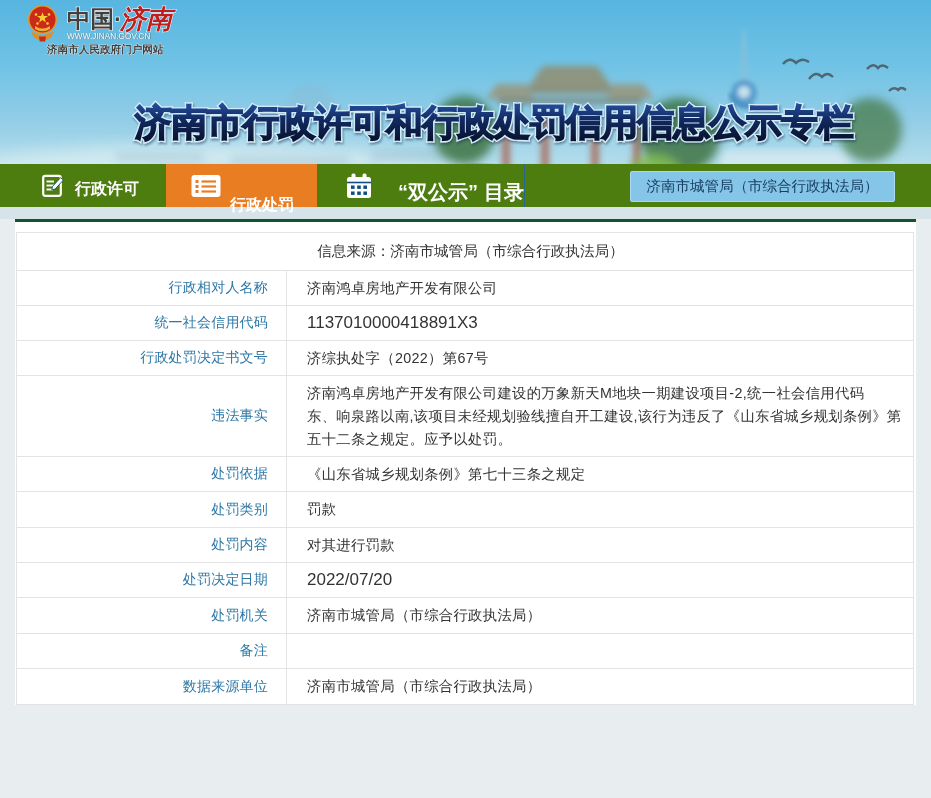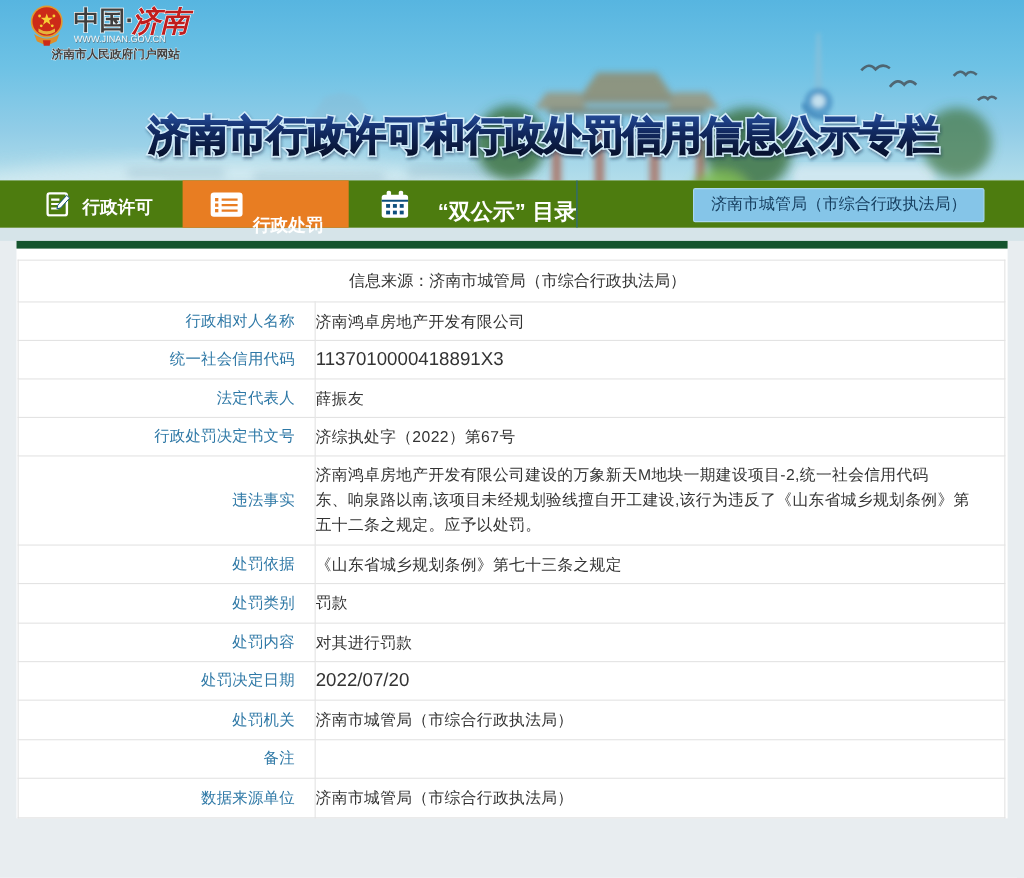--- a/index.html
+++ b/index.html
@@ -12,25 +12,25 @@
 .sep { position:absolute; left:524px; top:0; width:1px; height:43px; background:#28668f; }
 .ico1 { position:absolute; left:42px; top:10px; }
 .txt1 { position:absolute; left:75px; top:15px; font-size:16px; font-weight:bold; color:#fff; white-space:nowrap; }
 .ico2 { position:absolute; left:191px; top:10px; }
 .txt2 { position:absolute; left:230px; top:31px; font-size:16px; font-weight:bold; color:#fff; white-space:nowrap; }
 .ico3 { position:absolute; left:346px; top:9px; }
 .txt3 .q { display:inline-block; width:16px; }
 .txt3 { position:absolute; left:392px; top:15px; font-size:20px; font-weight:bold; color:#fff; white-space:nowrap; }
 .btn { position:absolute; left:630px; top:7px; width:265px; height:31px; background:#85c5e8; border:1px solid #a9d8ef; border-radius:2px; text-align:center; line-height:28px; font-size:14.5px; color:#173f60; }
 .gap { height:12px; background:#d6e4e9; }
-.wrap { margin:0 15px; width:901px; background:#fff; border-top:7px solid #14532d; padding:10px 2px 0 1px; }
+.wrap { margin:0 15px; width:901px; background:#fff; border-top:3px solid #14532d; padding:10px 2px 0 1px; }
 table { border-collapse:collapse; width:898px; table-layout:fixed; }
 td { border:1px solid #e3e3e3; vertical-align:middle; }
 td.l { width:269px; text-align:right; padding-right:18px; color:#2e78a6; font-size:14px; letter-spacing:0.2px; }
-td.v { color:#333; font-size:14.3px; text-align:left; letter-spacing:0.35px; }
+td.v { padding-left:20px; color:#333; font-size:14.3px; text-align:left; letter-spacing:0.35px; }
 td.head { text-align:center; color:#333; font-size:14.6px; padding-left:11px; }
 tr.r { height:35px; }
 tr.r6 { height:81px; }
 td.num { font-size:17px; letter-spacing:0; }
 td.v .ln { line-height:23px; white-space:nowrap; }
 </style>
 </head>
 <body>
 <div class="banner">
 <svg class="scene" width="931" height="206" viewBox="0 0 931 206">
@@ -207,24 +207,20 @@
         </tr>
   <tr class="r">
           <td class="l">行政相对人名称</td>
           <td class="v">济南鸿卓房地产开发有限公司</td>
         </tr>
   <tr class="r">
           <td class="l">统一社会信用代码</td>
           <td class="v num">1137010000418891X3</td>
         </tr>
   <tr class="r">
-          <td class="l">法定代表人</td>
-          <td class="v">薛振友</td>
-        </tr>
-  <tr class="r">
           <td class="l">行政处罚决定书文号</td>
           <td class="v">济综执处字（2022）第67号</td>
         </tr>
   <tr class="r6">
           <td class="l">违法事实</td>
           <td class="v">
             <div class="ln">济南鸿卓房地产开发有限公司建设的万象新天M地块一期建设项目-2,统一社会信用代码</div>
             <div class="ln">东、响泉路以南,该项目未经规划验线擅自开工建设,该行为违反了《山东省城乡规划条例》第</div>
             <div class="ln">五十二条之规定。应予以处罚。</div>
           </td>

